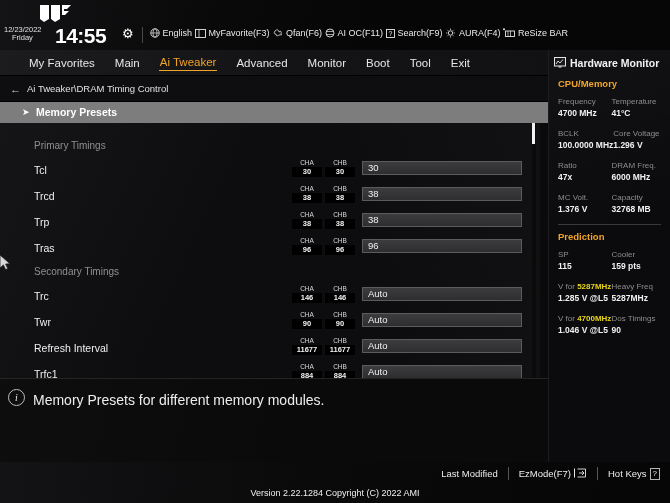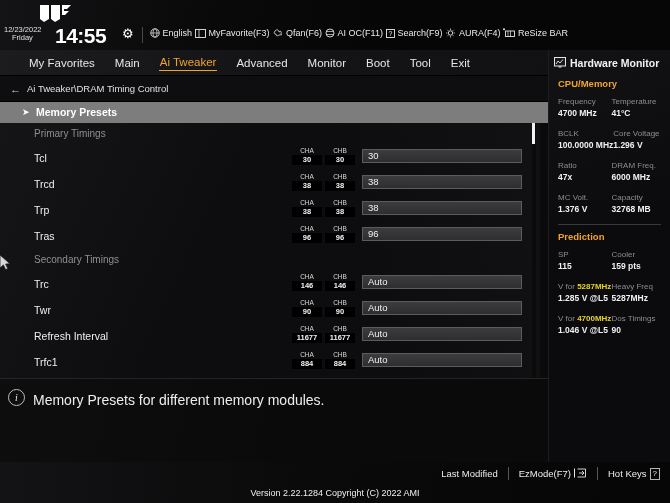--- a/index.html
+++ b/index.html
@@ -311,21 +311,21 @@
   </div>
 
   <div class="mainpanel">
     <div class="rows">
 
       <div class="row row-sel">
         <span class="arrow-sel">➤</span>
         <span class="lbl">Memory Presets</span>
       </div>
 
-      <div class="row" style="height:22px;">
+      <div class="row" style="height:22px;margin-top:12px;">
         <span class="section-hdr" style="top:5px;">Primary Timings</span>
       </div>
 
       <div class="row">
         <span class="lbl" style="top:7px;">Tcl</span>
         <div class="chcol cha" style="top:2px;">
           <div class="chname">CHA</div>
           <div class="chval">30</div>
         </div>
         <div class="chcol chb" style="top:2px;">

